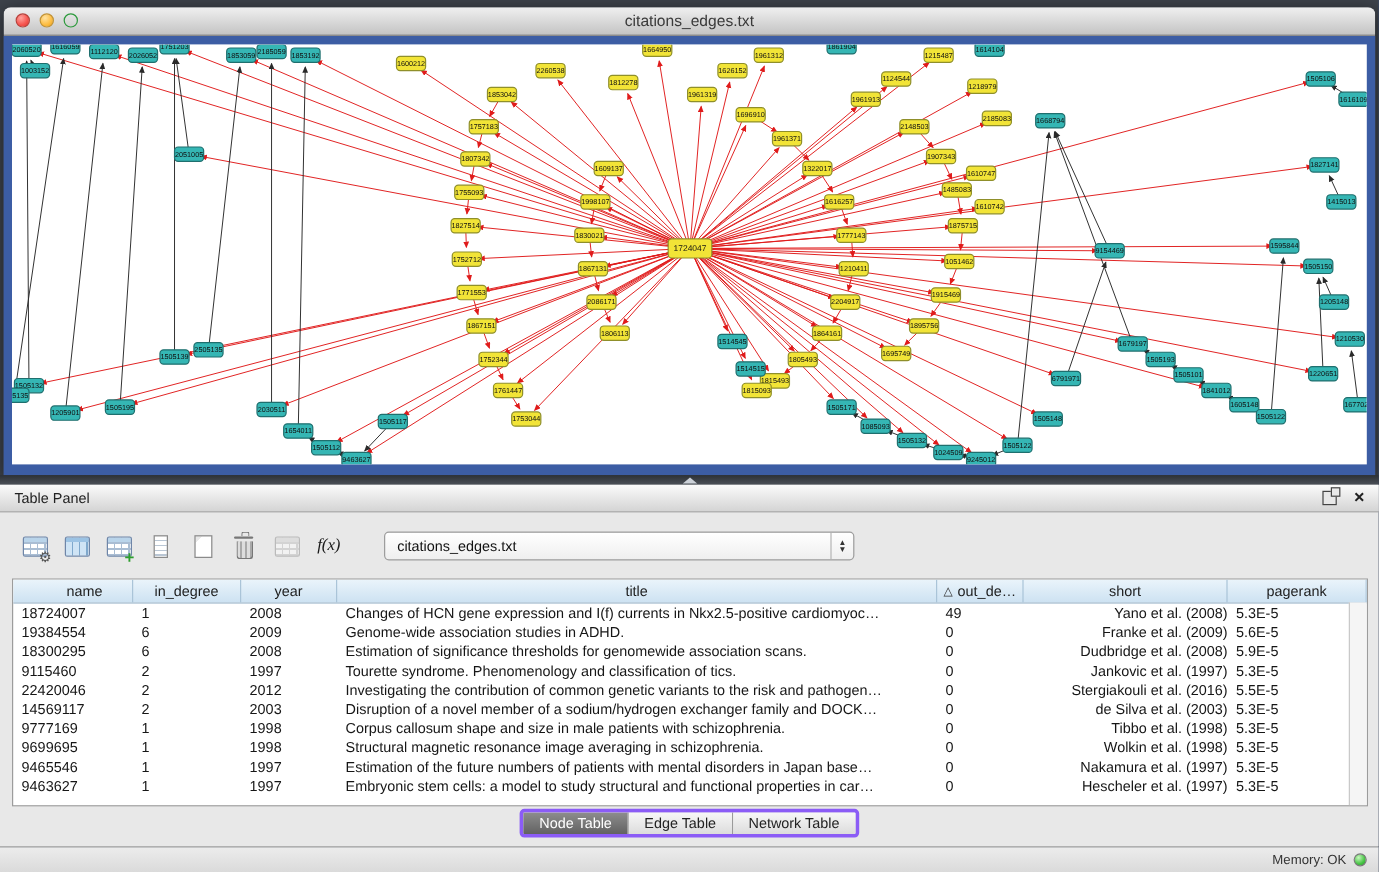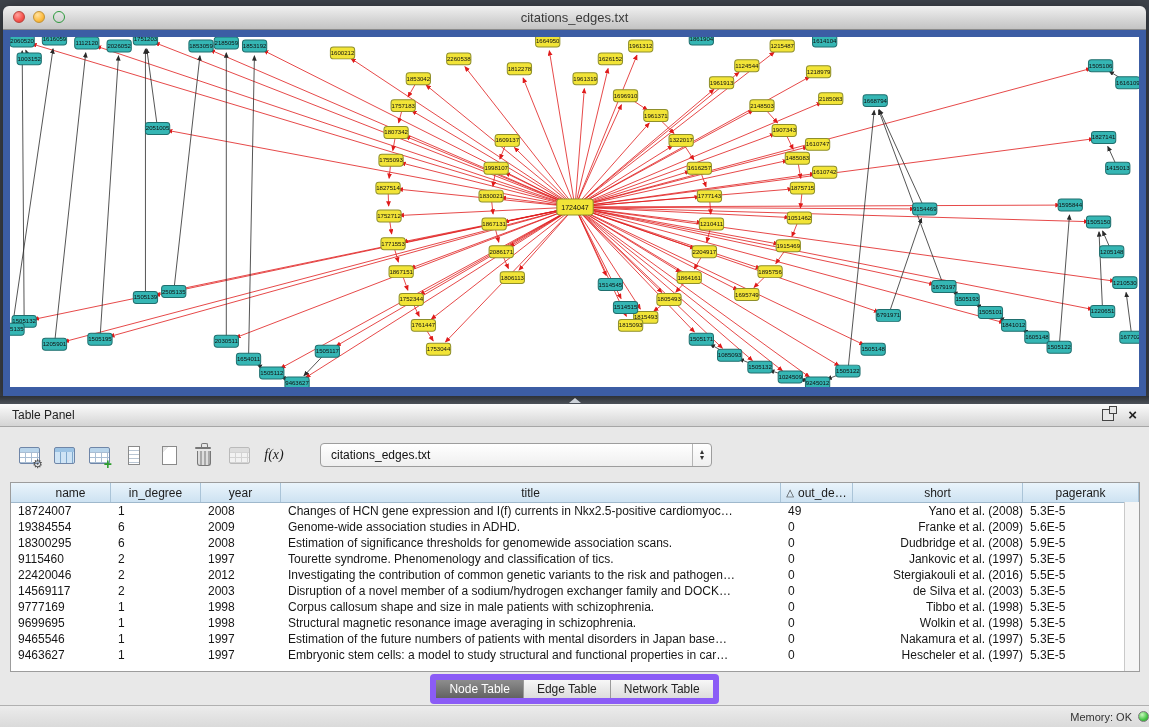--- a/index.html
+++ b/index.html
@@ -70,26 +70,26 @@
   .thead{display:flex;height:19px;background:linear-gradient(#eaf4fb,#cde2f2);border-bottom:1px solid #9fb8cc;}
   .hcell{border-right:1px solid #aac4d8;display:flex;align-items:center;justify-content:center;font-size:12px;color:#1c1c1c;box-sizing:border-box;white-space:nowrap;overflow:hidden;}
   .hcell[data-sort]::before{content:"△";font-size:10px;margin-right:4px;color:#333;}
   .c0{width:100px;padding-left:20px;}.c1{width:90px;}.c2{width:80px;}.c3{flex:1;}.c4{width:72px;}.c5{width:170px;text-align:right;}.c6{width:116px;}
   .trow{display:flex;height:16px;align-items:center;}
   .tcell{font-size:12px;color:#161616;padding-left:7px;box-sizing:border-box;white-space:nowrap;overflow:hidden;}
   .tcell.c5{padding-left:0;}
   .vscroll{position:absolute;top:19px;right:0;bottom:0;width:14px;background:#f5f5f5;border-left:1px solid #c9c9c9;}
 
   .tabsrow{position:absolute;left:0;right:0;top:270px;display:flex;justify-content:center;}
-  .tabs{display:flex;border:6px solid #8b5cf6;border-radius:4px;overflow:hidden;}
+  .tabs{display:flex;border:3px solid #8b5cf6;border-radius:4px;overflow:hidden;}
   .tab{padding:2px 13px;font-size:12px;color:#222;border-right:1px solid #9a9a9a;background:linear-gradient(#f7f7f7,#dcdcdc);}
   .tab:last-child{border-right:none;}
   .tab.active{background:linear-gradient(#8d8d8d,#626262);color:#fff;}
 
-  .statusbar{position:absolute;left:0;top:705px;width:1149px;height:22px;background:linear-gradient(#ececec,#dadada);border-top:1px solid #b0b0b0;display:flex;align-items:center;justify-content:flex-end;box-sizing:border-box;}
+  .statusbar{position:absolute;left:0;top:705px;width:1149px;height:22px;background:linear-gradient(#ececec,#dadada);border-top:1px solid #b0b0b0;display:flex;align-items:center;justify-content:flex-end;padding-right:10px;box-sizing:border-box;}
   .memory-label{font-size:11px;color:#333;margin-right:6px;}
   .memory-dot{width:11px;height:11px;border-radius:50%;background:radial-gradient(circle at 35% 30%,#c9f7bf,#46c544 60%,#2c9a2e);border:1px solid #7a7a7a;box-sizing:border-box;}
 </style>
 </head>
 <body>
 
 <div class="graph-window" data-name="network-view-window">
   <div class="titlebar" data-name="window-titlebar">
     <div class="lights">
       <div class="light red" data-name="window-close-button"></div>

